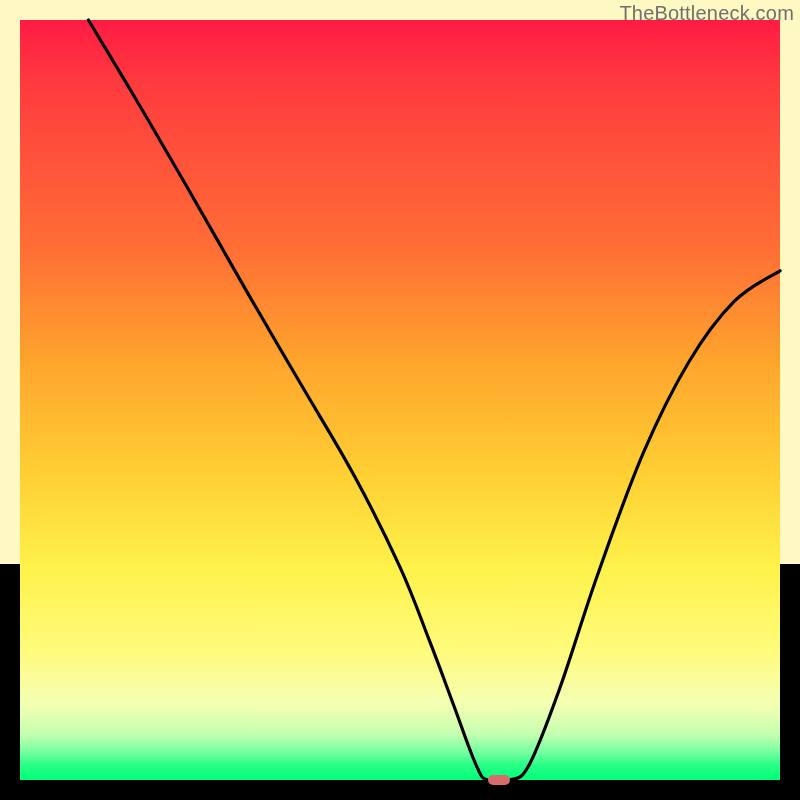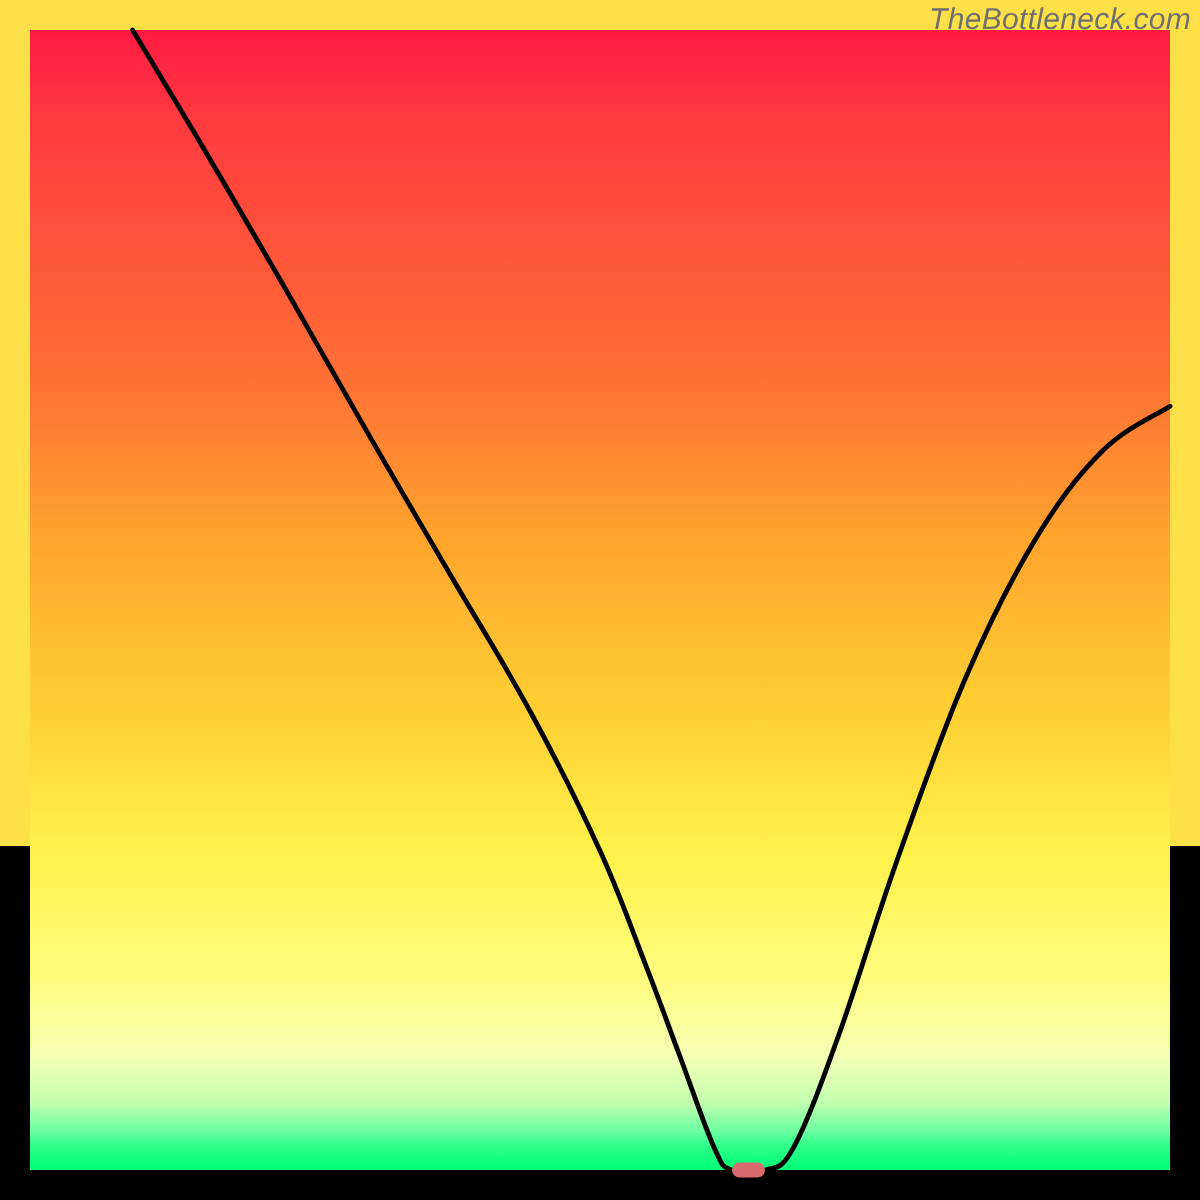--- a/index.html
+++ b/index.html
@@ -8,22 +8,21 @@
     width: 800px;
     height: 800px;
     background: #000;
     overflow: hidden;
     font-family: Arial, Helvetica, sans-serif;
   }
   .frame {
     position: relative;
     width: 800px;
     height: 564px;
-    background: #fde047;
-    font-style: italic;
+    background: #fef9c3;
   }
   .plot {
     position: absolute;
     left: 20px;
     top: 20px;
     width: 760px;
     height: 760px;
     
     background: linear-gradient(
       to bottom,

